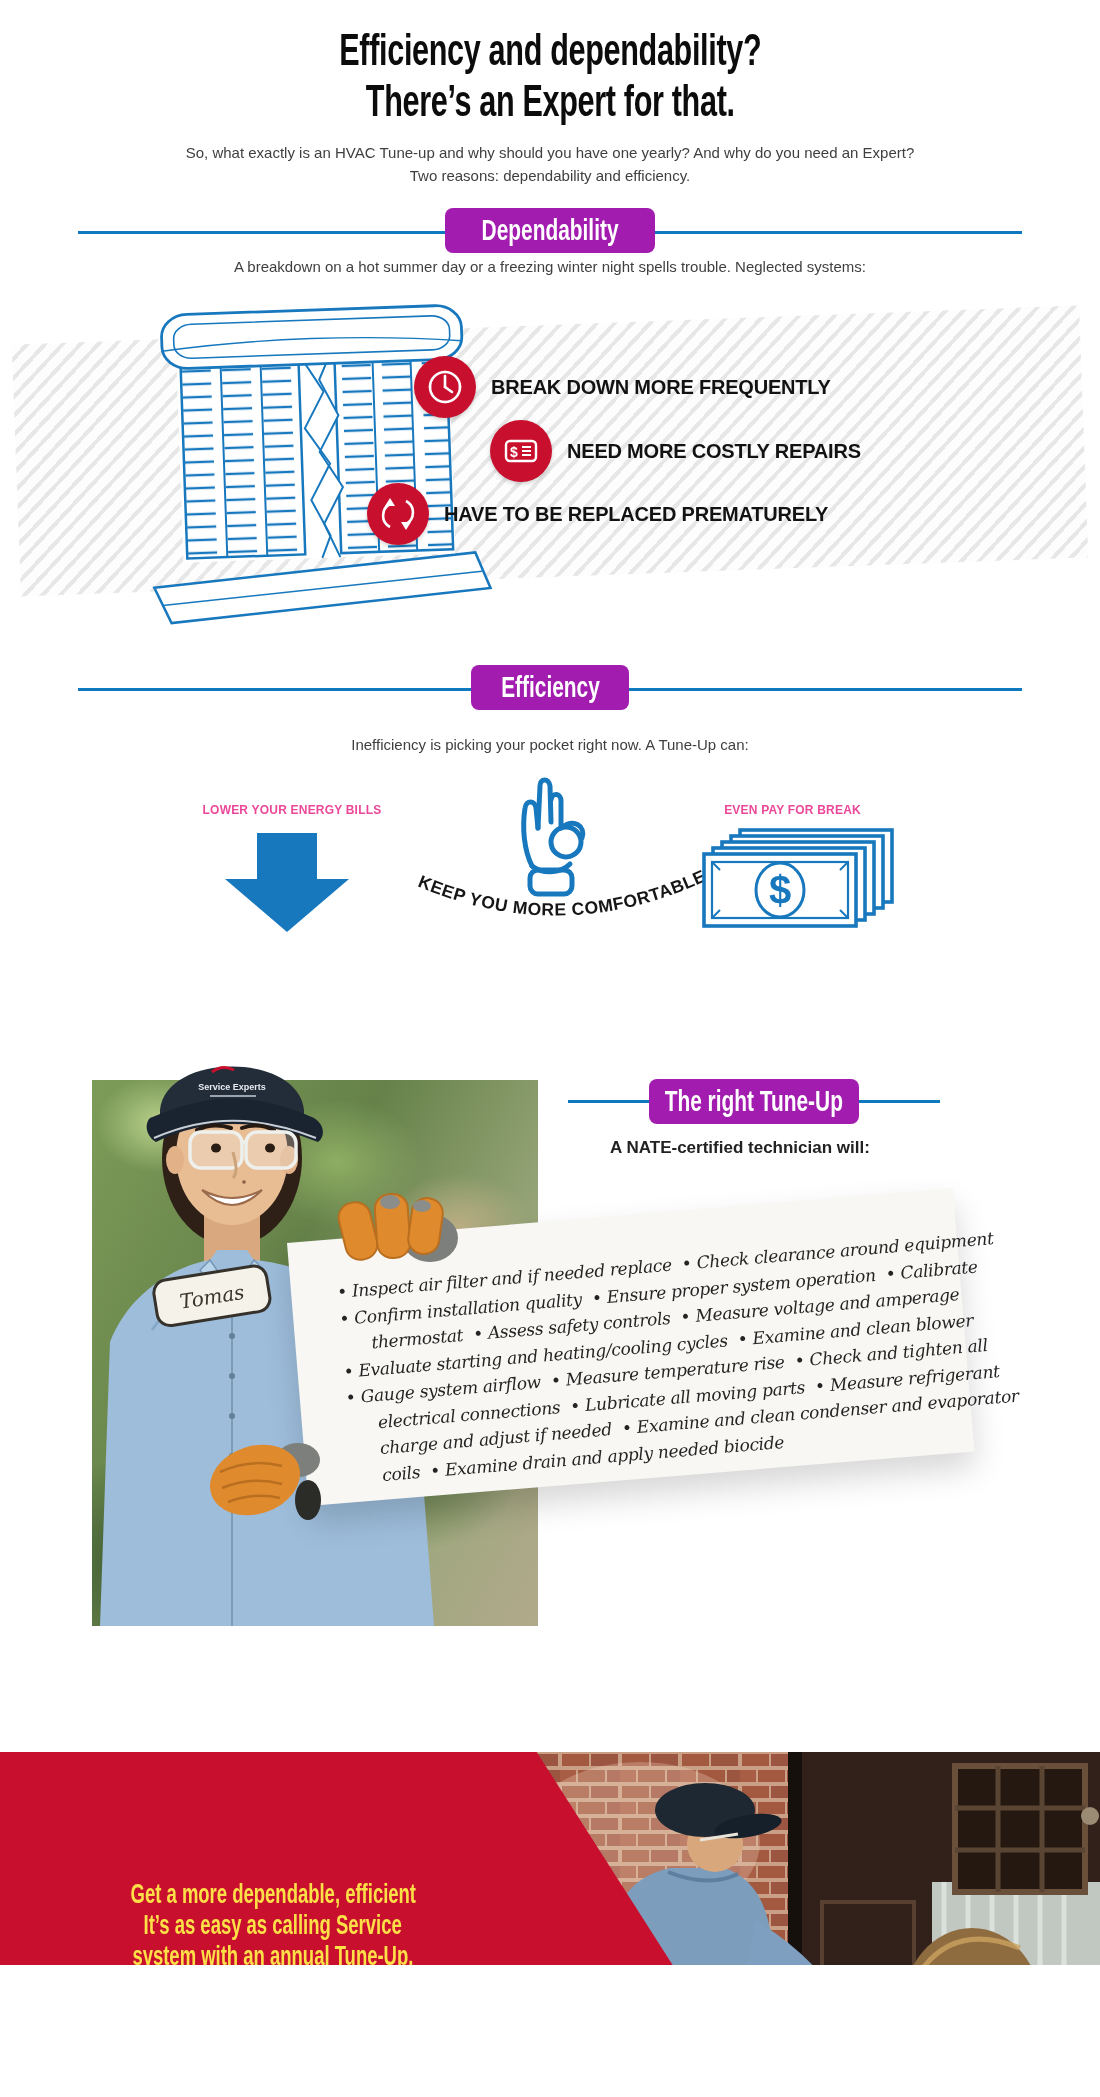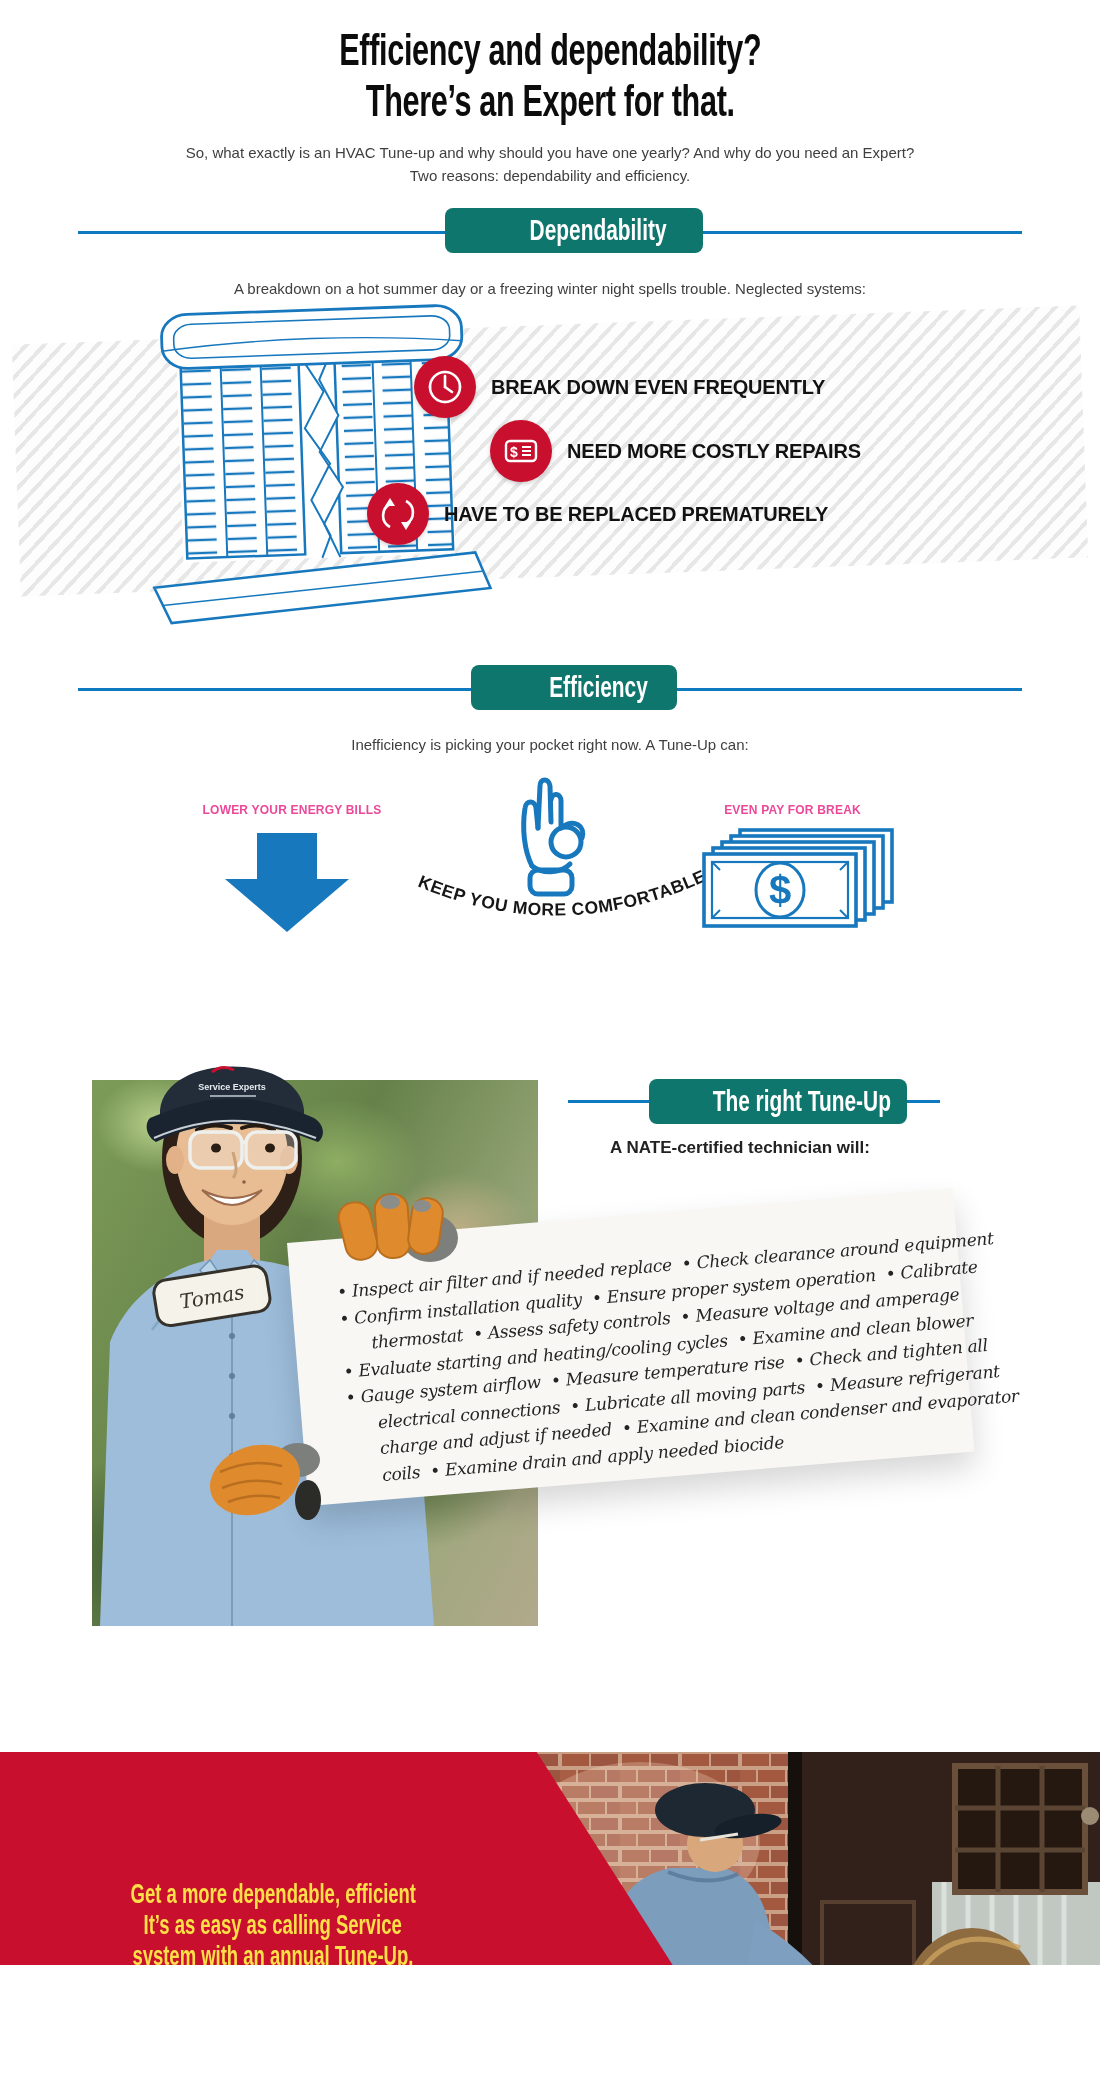--- a/index.html
+++ b/index.html
@@ -7,22 +7,22 @@
         font-family:"Liberation Sans",sans-serif;color:#1d1d1b;}
   .abs{position:absolute;}
   .cnd{display:inline-block;transform-origin:50% 50%;white-space:pre;}
   .cx68{transform:scaleX(.68);} .cx72{transform:scaleX(.72);} .cx66{transform:scaleX(.66);}
 
   .title{top:24px;left:0;width:100%;text-align:center;font-weight:bold;color:#0c0c0c;
          font-size:45px;line-height:51px;letter-spacing:-.5px;}
   .subtitle{top:141px;left:0;width:100%;text-align:center;font-size:15px;line-height:23px;color:#3f3f3f;}
 
   .hline{height:3px;background:#0f79c0;}
-  .badge{background:#0f766e;border-radius:8px;height:45px;display:flex;align-items:center;
-         justify-content:center;color:#fff;font-weight:bold;font-size:29px;padding-left:48px;}
+  .badge{background:#a21caf;border-radius:8px;height:45px;display:flex;align-items:center;
+         justify-content:center;color:#fff;font-weight:bold;font-size:29px;}
   .intro{left:0;width:100%;text-align:center;font-size:15px;color:#3f3f3f;}
 
   .stripes{left:16px;top:325px;width:1068px;height:252px;transform:rotate(-2.1deg);
            background:repeating-linear-gradient(135deg,#fdfdfd 0 9px,#e7e7e7 9px 13px);}
 
   .brow{display:flex;align-items:center;}
   .bcirc{width:62px;height:62px;border-radius:50%;background:#c8102e;display:flex;
          align-items:center;justify-content:center;flex:none;box-shadow:0 2px 4px rgba(0,0,0,.18);}
   .blabel{margin-left:15px;font-weight:bold;font-size:20px;color:#121212;letter-spacing:-.2px;white-space:nowrap;}
 
@@ -65,21 +65,21 @@
   </div>
   <div class="abs subtitle">
     <div>So, what exactly is an HVAC Tune-up and why should you have one yearly? And why do you need an Expert?</div>
     <div>Two reasons: dependability and efficiency.</div>
   </div>
 
   <div class="abs hline" style="left:78px;top:231px;width:944px;"></div>
   <div class="abs badge" style="left:445px;top:208px;width:210px;">
     <span class="cnd cx72">Dependability</span>
   </div>
-  <div class="abs intro" style="top:280px;">A breakdown on a hot summer day or a freezing winter night spells trouble. Neglected systems:</div>
+  <div class="abs intro" style="top:258px;">A breakdown on a hot summer day or a freezing winter night spells trouble. Neglected systems:</div>
 
   <div class="abs stripes"></div>
 
   <svg class="abs" style="left:140px;top:296px;transform:rotate(-2deg);" width="350" height="330" viewBox="0 0 350 330">
     <defs>
       <pattern id="louv" width="40" height="13" patternUnits="userSpaceOnUse">
         <line x1="5" y1="6" x2="34" y2="6" stroke="#1878be" stroke-width="2.4"></line>
       </pattern>
     </defs>
 
@@ -106,21 +106,21 @@
       <svg width="40" height="40" viewBox="0 0 40 40">
         <circle cx="20" cy="20" r="15" fill="none" stroke="#ffffff" stroke-width="2.6"></circle>
         <line x1="20" y1="20" x2="20" y2="9" stroke="#ffffff" stroke-width="2.6" stroke-linecap="round"></line>
         <line x1="20" y1="20" x2="27" y2="25" stroke="#ffffff" stroke-width="2.6" stroke-linecap="round"></line>
         <circle cx="20" cy="5" r="1.3" fill="#fff"></circle>
           <circle cx="20" cy="35" r="1.3" fill="#fff"></circle>
         <circle cx="5" cy="20" r="1.3" fill="#fff"></circle>
           <circle cx="35" cy="20" r="1.3" fill="#fff"></circle>
       </svg>
     </div>
-    <div class="blabel">BREAK DOWN EVEN FREQUENTLY</div>
+    <div class="blabel">BREAK DOWN MORE FREQUENTLY</div>
   </div>
 
   <div class="abs brow" style="left:490px;top:420px;">
     <div class="bcirc">
       <svg width="42" height="42" viewBox="0 0 42 42">
         <rect x="6" y="11" width="30" height="20" rx="4" fill="none" stroke="#ffffff" stroke-width="2.4"></rect>
         <text x="10" y="27" font-size="14" font-weight="bold" fill="#ffffff" font-family="Liberation Sans, sans-serif">$</text>
         <line x1="22" y1="17" x2="31" y2="17" stroke="#ffffff" stroke-width="2"></line>
         <line x1="22" y1="21" x2="31" y2="21" stroke="#ffffff" stroke-width="2"></line>
         <line x1="22" y1="25" x2="31" y2="25" stroke="#ffffff" stroke-width="2"></line>

